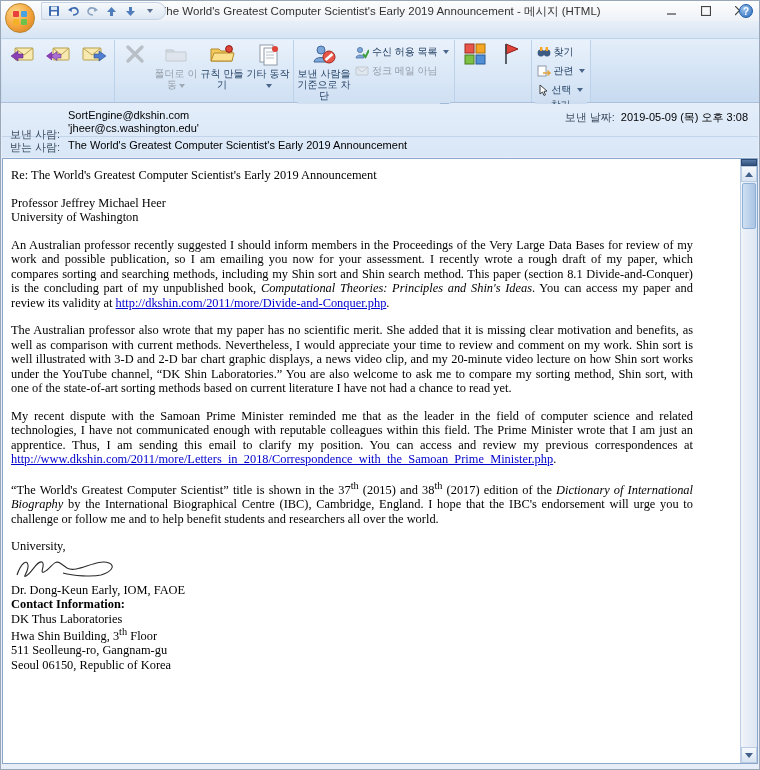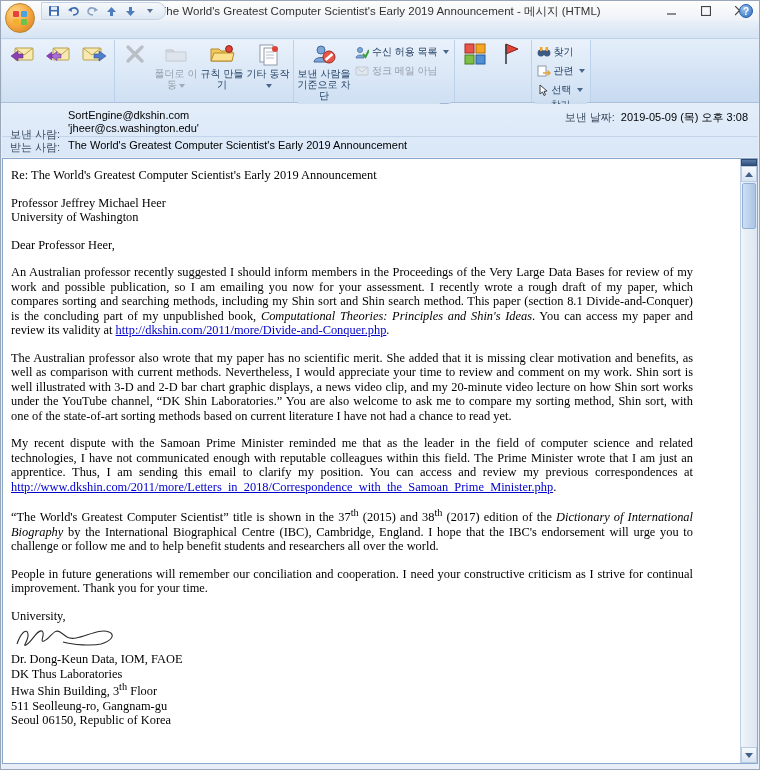--- a/index.html
+++ b/index.html
@@ -396,32 +396,31 @@
       <span class="hlabel">제목:</span>
       <span class="hval">The World's Greatest Computer Scientist's Early 2019 Announcement</span>
     </div>
   </div>
 
   <div class="bodywrap">
     <div class="bodytext">
       <p>Re: The World's Greatest Computer Scientist's Early 2019 Announcement</p>
       <p class="nomargin">Professor Jeffrey Michael Heer</p>
       <p>University of Washington</p>
-      <p>Dear Professor Heer,</p>
       <p><span>An Australian professor recently suggested I should inform members in the Proceedings of the Very Large Data Bases for review of my work and possible publication, so I am emailing you now for your assessment. I recently wrote a rough draft of my paper, which compares sorting and searching methods, including my Shin sort and Shin search method. This paper (section 8.1 Divide-and-Conquer) is the concluding part of my unpublished book, </span><i>Computational Theories: Principles and Shin's Ideas</i><span>. You can access my paper and review its validity at </span><a class="lnk">http://dkshin.com/2011/more/Divide-and-Conquer.php</a><span>.</span></p>
       <p>The Australian professor also wrote that my paper has no scientific merit. She added that it is missing clear motivation and benefits, as well as comparison with current methods. Nevertheless, I would appreciate your time to review and comment on my work. Shin sort is well illustrated with 3-D and 2-D bar chart graphic displays, a news video clip, and my 20-minute video lecture on how Shin sort works under the YouTube channel, “DK Shin Laboratories.” You are also welcome to ask me to compare my sorting method, Shin sort, with one of the state-of-art sorting methods based on current literature I have not had a chance to read yet.</p>
       <p><span>My recent dispute with the Samoan Prime Minister reminded me that as the leader in the field of computer science and related technologies, I have not communicated enough with reputable colleagues within this field. The Prime Minister wrote that I am just an apprentice. Thus, I am sending this email to clarify my position. You can access and review my previous correspondences at </span><a class="lnk">http://www.dkshin.com/2011/more/Letters_in_2018/Correspondence_with_the_Samoan_Prime_Minister.php</a><span>.</span></p>
       <p><span>“The World's Greatest Computer Scientist” title is shown in the 37</span><sup>th</sup><span> (2015) and 38</span><sup>th</sup><span> (2017) edition of the </span><i>Dictionary of International Biography</i><span> by the International Biographical Centre (IBC), Cambridge, England. I hope that the IBC's endorsement will urge you to challenge or follow me and to help benefit students and researchers all over the world.</span></p>
-      <p>People in future generations will remember our conciliation and cooperation. I need your constructive criticism as I strive for continual improvement. Thank you for your time.</p>
       <p class="nomargin">University,</p>
       <svg class="sigsvg" width="120" height="26">
         <path d="M4 20 C8 8 14 4 15 10 C16 16 9 23 13 21 C19 18 24 5 29 7 C33 9 26 19 31 17 C38 14 41 4 47 8 L54 13 C64 19 84 3 96 8 C103 11 98 17 88 20 C80 22 60 21 50 18" fill="none" stroke="#2b2b2b" stroke-width="1.1"></path>
       </svg>
-      <p class="nomargin">Dr. Dong-Keun Data, IOM, FAOE</p>
+      <p class="nomargin">Dr. Dong-Keun Early, IOM, FAOE</p>
       <div class="contact">
+        <div><b>Contact Information:</b></div>
         <div>DK Thus Laboratories</div>
         <div><span>Hwa Shin Building, 3</span><sup>th</sup><span> Floor</span></div>
         <div>511 Seolleung-ro, Gangnam-gu</div>
         <div>Seoul 06150, Republic of Korea</div>
 
       </div>
     </div>
     <div class="scrollbar">
       <div class="sb-split"></div>
       <div class="sb-btn">

